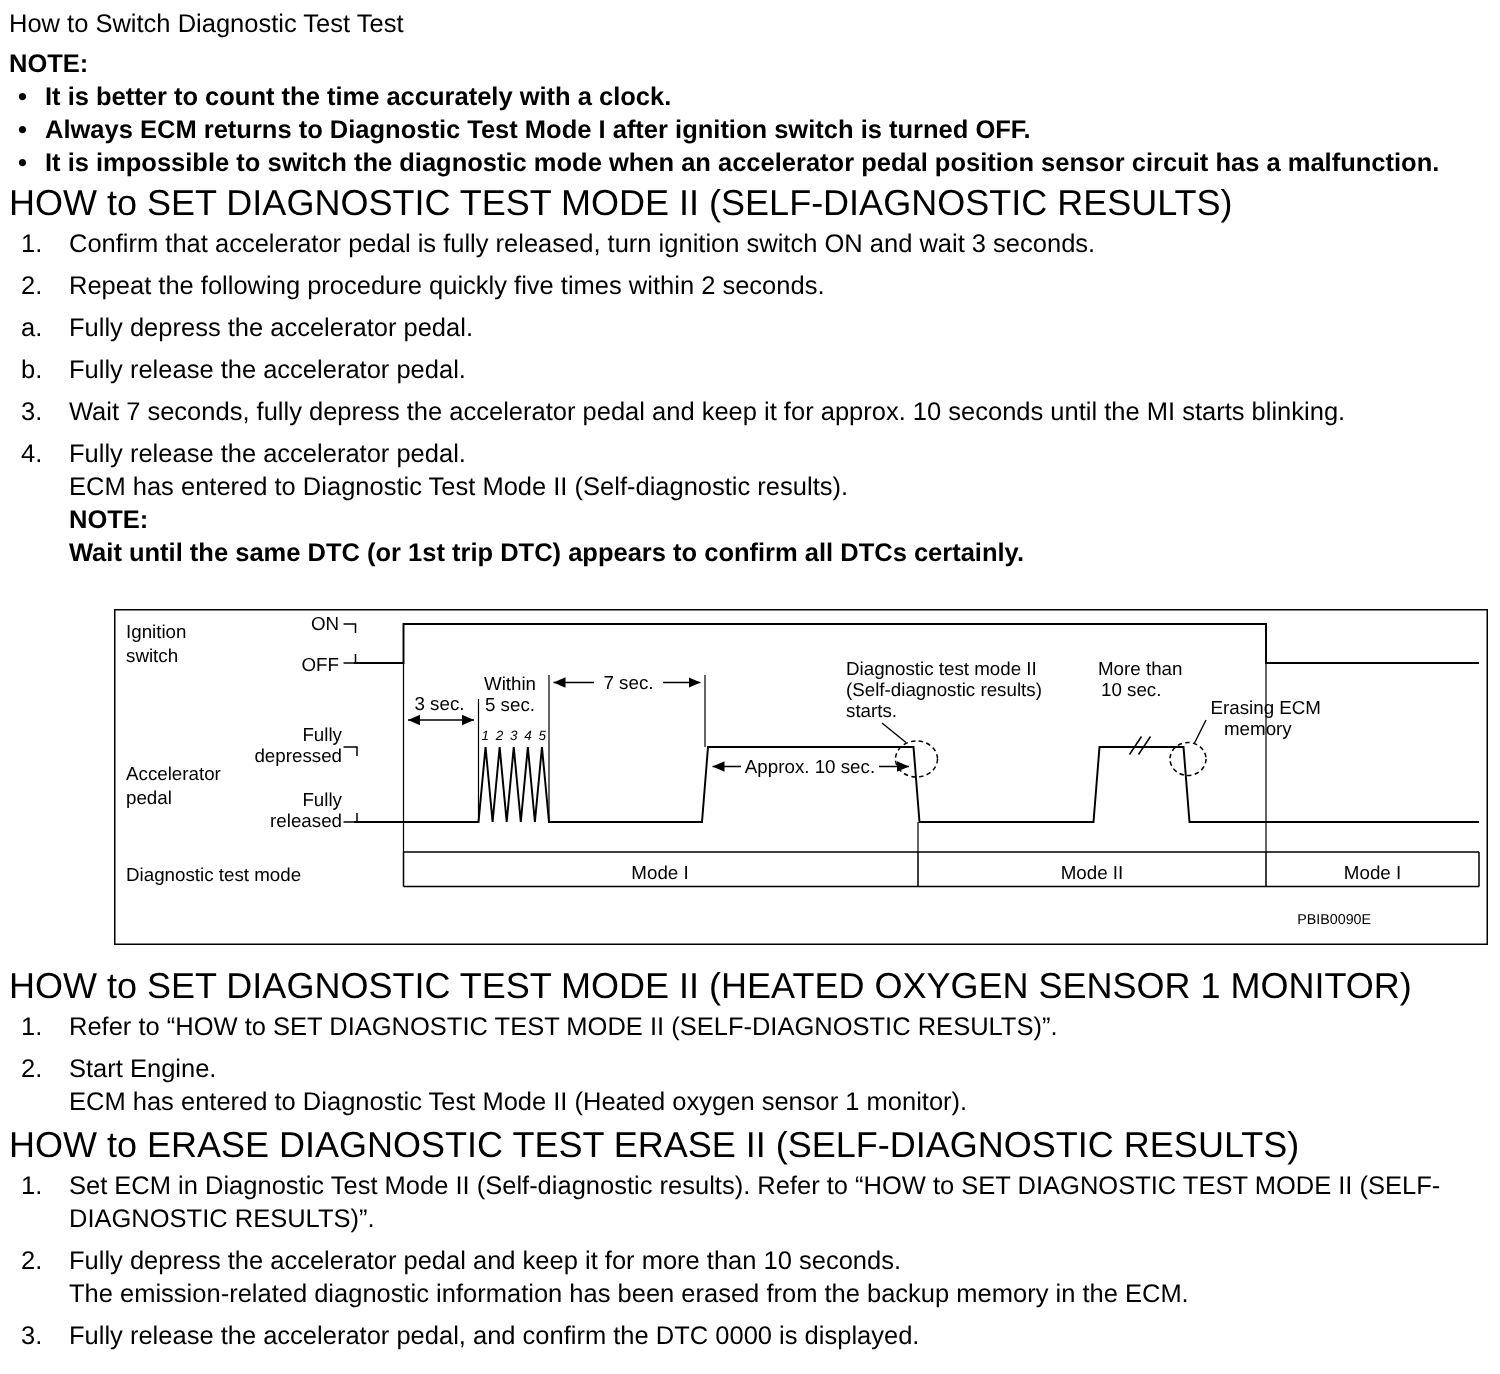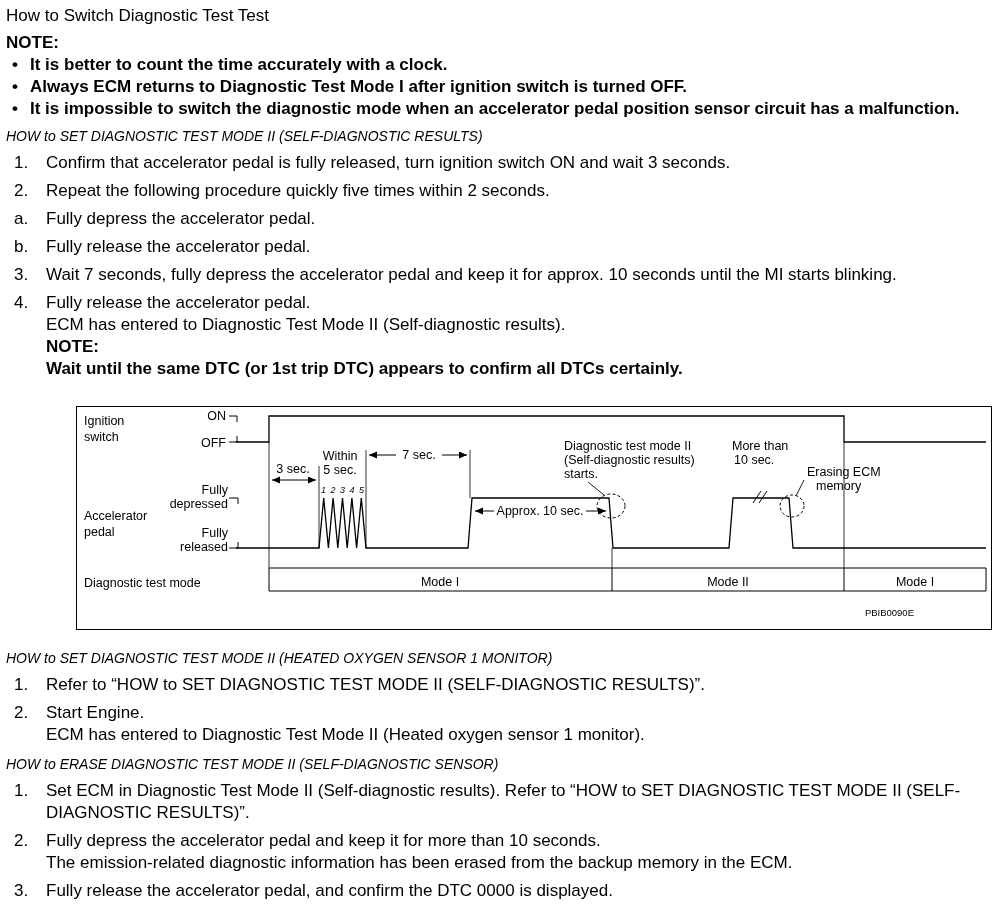--- a/index.html
+++ b/index.html
@@ -3,21 +3,21 @@
 <meta charset="utf-8">
 <style>
   html,body { margin:0; padding:0; background:#fff; }
   body { width:1000px; height:916px; font-family:"Liberation Sans", sans-serif; color:#000; }
   .page { box-sizing:border-box; width:1000px; padding:5px 8px 6px 6px; font-size:17px; line-height:22px; }
   .title { margin-bottom:5px; }
   .bold { font-weight:bold; }
   .note-heading { font-weight:bold; line-height:21px; }
   .bullet { font-weight:bold; position:relative; padding-left:24px; line-height:21px; margin:1px 0; }
   .bullet::before { content:"\2022"; position:absolute; left:6px; }
-  .heading { font-size:14px; line-height:24px; margin:5px 0 4px 0;font-style:italic; }
+  .heading { font-size:24px; line-height:24px; margin:5px 0 4px 0; }
   .step { display:flex; margin:0 0 6px 0; }
   .step-num { flex:0 0 40px; box-sizing:border-box; padding-left:8px; }
   .step-body { flex:1; }
   .diagram-wrap { margin:26px 0 10px 70px; width:916px; }
   svg text { fill:#000; }
 </style>
 </head>
 <body>
 
 <div class="page">
@@ -140,21 +140,21 @@
     </div>
   </div>
   <div class="step">
     <span class="step-num">2.</span>
     <div class="step-body">
       <div>Start Engine.</div>
       <div>ECM has entered to Diagnostic Test Mode II (Heated oxygen sensor 1 monitor).</div>
     </div>
   </div>
 
-  <div class="heading">HOW to ERASE DIAGNOSTIC TEST MODE II (SELF-DIAGNOSTIC SENSOR)</div>
+  <div class="heading">HOW to ERASE DIAGNOSTIC TEST ERASE II (SELF-DIAGNOSTIC RESULTS)</div>
 
   <div class="step">
     <span class="step-num">1.</span>
     <div class="step-body">Set ECM in Diagnostic Test Mode II (Self-diagnostic results). Refer to “HOW to SET DIAGNOSTIC TEST MODE II (SELF-DIAGNOSTIC RESULTS)”.</div>
   </div>
   <div class="step">
     <span class="step-num">2.</span>
     <div class="step-body">
       <div>Fully depress the accelerator pedal and keep it for more than 10 seconds.</div>
       <div>The emission-related diagnostic information has been erased from the backup memory in the ECM.</div>

